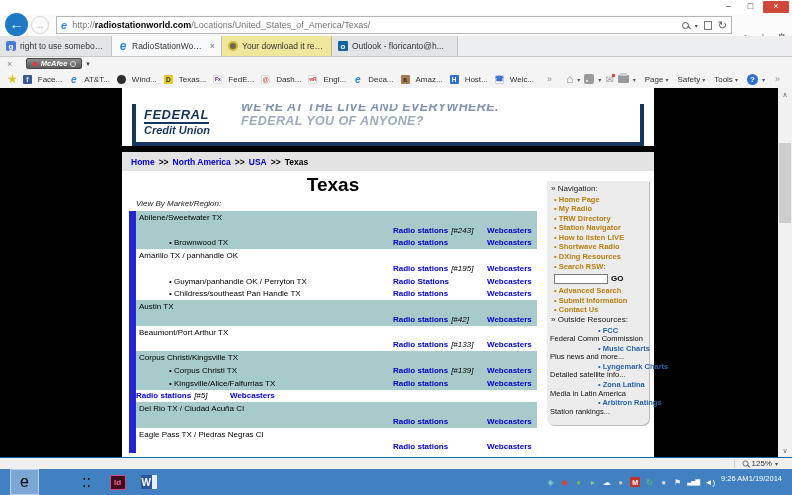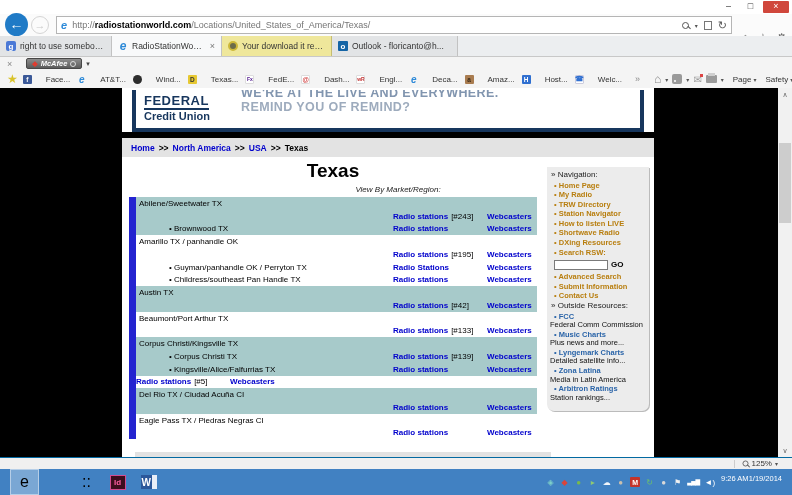--- a/index.html
+++ b/index.html
@@ -56,21 +56,21 @@
     font-style:italic;font-weight:bold;font-size:7.5px;margin-left:10px;}
   .mcshield{color:#e03c30;font-size:7px;font-style:normal;}
   .mccircle{width:6px;height:6px;border:1px solid #ddd;border-radius:50%;}
   .mcdrop{color:#444;font-size:7px;}
 
   
   .favbar{position:absolute;top:70px;left:0;right:0;height:18px;background:#f4f4f4;display:flex;align-items:center;
     font-size:8px;color:#333;padding-left:7px;}
   .favstar{color:#d9c32a;font-size:12px;margin-right:5px;}
   .favitems{display:flex;align-items:center;}
-  .favitem{display:flex;align-items:center;gap:14px;margin-right:7px;white-space:nowrap;}
+  .favitem{display:flex;align-items:center;gap:6px;margin-right:7px;white-space:nowrap;}
   .fi{width:9px;height:9px;border-radius:1px;display:inline-flex;align-items:center;justify-content:center;
     font-size:6.5px;font-weight:bold;color:#fff;flex:0 0 auto;}
   .fi-facebook{background:#3b5998;}
   .fi-ie{color:#2e8ad8;font-style:italic;font-size:10px;}
   .fi-windows{background:#2d2d2d;border-radius:50%;}
   .fi-define{background:#e6c832;color:#333;}
   .fi-fedex{background:#fff;border:1px solid #ddd;color:#4d148c;font-size:5px;}
   .fi-dash{background:#fff;border:1px solid #ddd;color:#d03c3c;}
   .fi-english{background:#fff;border:1px solid #ddd;color:#c23333;font-size:5px;}
   .fi-amazon{background:#a97c50;color:#3a2a18;}
@@ -85,55 +85,55 @@
   .mailicon::after{content:"";position:absolute;right:-1px;top:0;width:3px;height:3px;background:#d44;}
   .printicon{width:11px;height:8px;background:#9a9a9a;border-radius:1px;display:inline-block;position:relative;}
   .printicon::before{content:"";position:absolute;left:2px;top:-2px;width:7px;height:3px;background:#cfcfcf;}
   .cmdmenu{display:flex;align-items:center;gap:2px;color:#333;font-size:8px;margin-left:5px;}
   .helpicon{width:11px;height:11px;border-radius:50%;background:#2d6fd0;color:#fff;font-size:8px;font-weight:bold;
     display:inline-flex;align-items:center;justify-content:center;margin-left:5px;}
 
   
   .viewport{position:absolute;top:88px;left:0;width:792px;height:369px;background:#000;}
   .content{position:absolute;left:122px;top:0;width:532px;height:369px;background:#fff;}
-  .banner{position:relative;margin:2px 10px 0;height:42px;border:4px solid #17365d;border-top:none;
-    overflow:hidden;display:flex;background:#fff;}
+  .banner{position:relative;margin:16px 10px 0;height:42px;border:4px solid #17365d;border-top:none;
+    overflow:hidden;display:flex;background:#fff;font-style:italic;}
   .bnr-logo{padding:1px 0 0 8px;width:95px;flex:0 0 auto;}
   .bnr-logo1{font-size:13px;font-weight:bold;color:#17365d;letter-spacing:.5px;border-bottom:2px solid #17365d;display:inline-block;line-height:14px;}
   .bnr-logo2{font-size:11px;font-weight:bold;color:#17365d;line-height:13px;}
   .bnr-text{margin-left:10px;padding-top:0;}
   .bnr-head1{font-size:12.5px;font-weight:bold;color:#8195af;letter-spacing:.4px;margin-top:-4px;white-space:nowrap;}
   .bnr-head2{font-size:12.5px;font-weight:bold;color:#9dabbd;letter-spacing:.4px;white-space:nowrap;}
   .blackgap{height:6px;background:#000;}
   .breadcrumb{height:19px;background:#e3e3e3;display:flex;align-items:center;gap:4px;
     padding-left:9px;font-size:8.5px;font-weight:bold;color:#000;}
   .bc-link{color:#0000cc;}
   .main{position:relative;height:300px;background:#fff;}
   .pagetitle{margin-left:7px;width:408px;text-align:center;font-size:19px;font-weight:bold;color:#000;
     height:25px;padding-top:3px;}
-  .viewby{margin-left:20px;font-size:8px;font-style:italic;color:#222;height:15px;padding-top:3px;text-align:center;}
+  .viewby{margin-left:14px;font-size:8px;font-style:italic;color:#222;height:15px;padding-top:3px;}
   .mtable{margin-left:7px;width:408px;border-left:7px solid #2424d0;}
   .mrow{height:12.75px;display:flex;align-items:center;font-size:8px;background:#fff;}
   .mrow.teal{background:#a7caca;}
   .mlabel{flex:1;padding-left:3px;color:#000;white-space:nowrap;overflow:hidden;}
   .mlabel.sub{padding-left:33px;}
   .cell-radio{width:94px;display:flex;gap:3px;align-items:center;flex:0 0 auto;}
   .cell-web{width:50px;flex:0 0 auto;}
   a.blue{color:#0000cc;font-weight:bold;}
-  .count{color:#000;}
+  .count{color:#000;font-style:italic;}
 
   
   .sidebar{position:absolute;left:425px;top:10px;width:102px;background:#ececec;
     border-radius:0 0 7px 7px;padding:3px 2px 8px 2px;box-shadow:1px 1px 0 #bbb;}
   .sb-section{font-size:8px;color:#222;line-height:10.5px;padding-left:2px;}
   .sb-nav{font-size:7.5px;font-weight:bold;color:#b87e0e;line-height:9.6px;padding-left:5px;white-space:nowrap;overflow:hidden;cursor:pointer;}
   .sb-search{display:flex;gap:3px;align-items:center;padding:2px 0 2px 5px;height:15px;}
   .sb-input{width:54px;height:10px;border:1px solid #7a7a7a;background:#fff;font-size:7px;}
   .sb-go{font-size:8px;font-weight:bold;color:#000;cursor:pointer;}
-  .sb-ext-link{font-size:7.5px;font-weight:bold;color:#2a64a8;line-height:9.4px;padding-left:5px;white-space:nowrap;cursor:pointer;}
+  .sb-ext-link{font-size:7.5px;font-weight:bold;color:#2a64a8;line-height:9.4px;padding-left:5px;white-space:nowrap;cursor:pointer;margin-left:44px;}
   .sb-ext-desc{font-size:7.5px;color:#111;line-height:8.8px;padding-left:1px;white-space:nowrap;overflow:hidden;}
 
   
   .vscroll{position:absolute;right:0;top:0;width:14px;height:369px;background:#f1f1f1;}
   .vs-arrow{position:absolute;left:0;width:14px;height:13px;color:#666;font-size:7px;text-align:center;line-height:13px;}
   .vs-up{top:0;} .vs-down{bottom:0;}
   .vs-thumb{position:absolute;left:1px;top:55px;width:12px;height:80px;background:#cdcdcd;}
   .hscroll{position:absolute;left:13px;bottom:0;width:416px;height:5px;background:#e2e2e2;}
 
   
@@ -299,21 +299,21 @@
   <div class="viewport">
     <div class="content">
 
       <div class="banner">
         <div class="bnr-logo">
           <div class="bnr-logo1">FEDERAL</div>
           <div class="bnr-logo2">Credit Union</div>
         </div>
         <div class="bnr-text">
           <div class="bnr-head1">WE'RE AT THE LIVE AND EVERYWHERE.</div>
-          <div class="bnr-head2">REMIND YOU OF REMIND?</div>
+          <div class="bnr-head2">FEDERAL YOU OF ANYONE?</div>
         </div>
       </div>
 
       <div class="blackgap"></div>
 
       <div class="breadcrumb">
         <span class="bc-link">Home</span>
         <span>&gt;&gt;</span>
         <span class="bc-link">North America</span>
         <span>&gt;&gt;</span>

